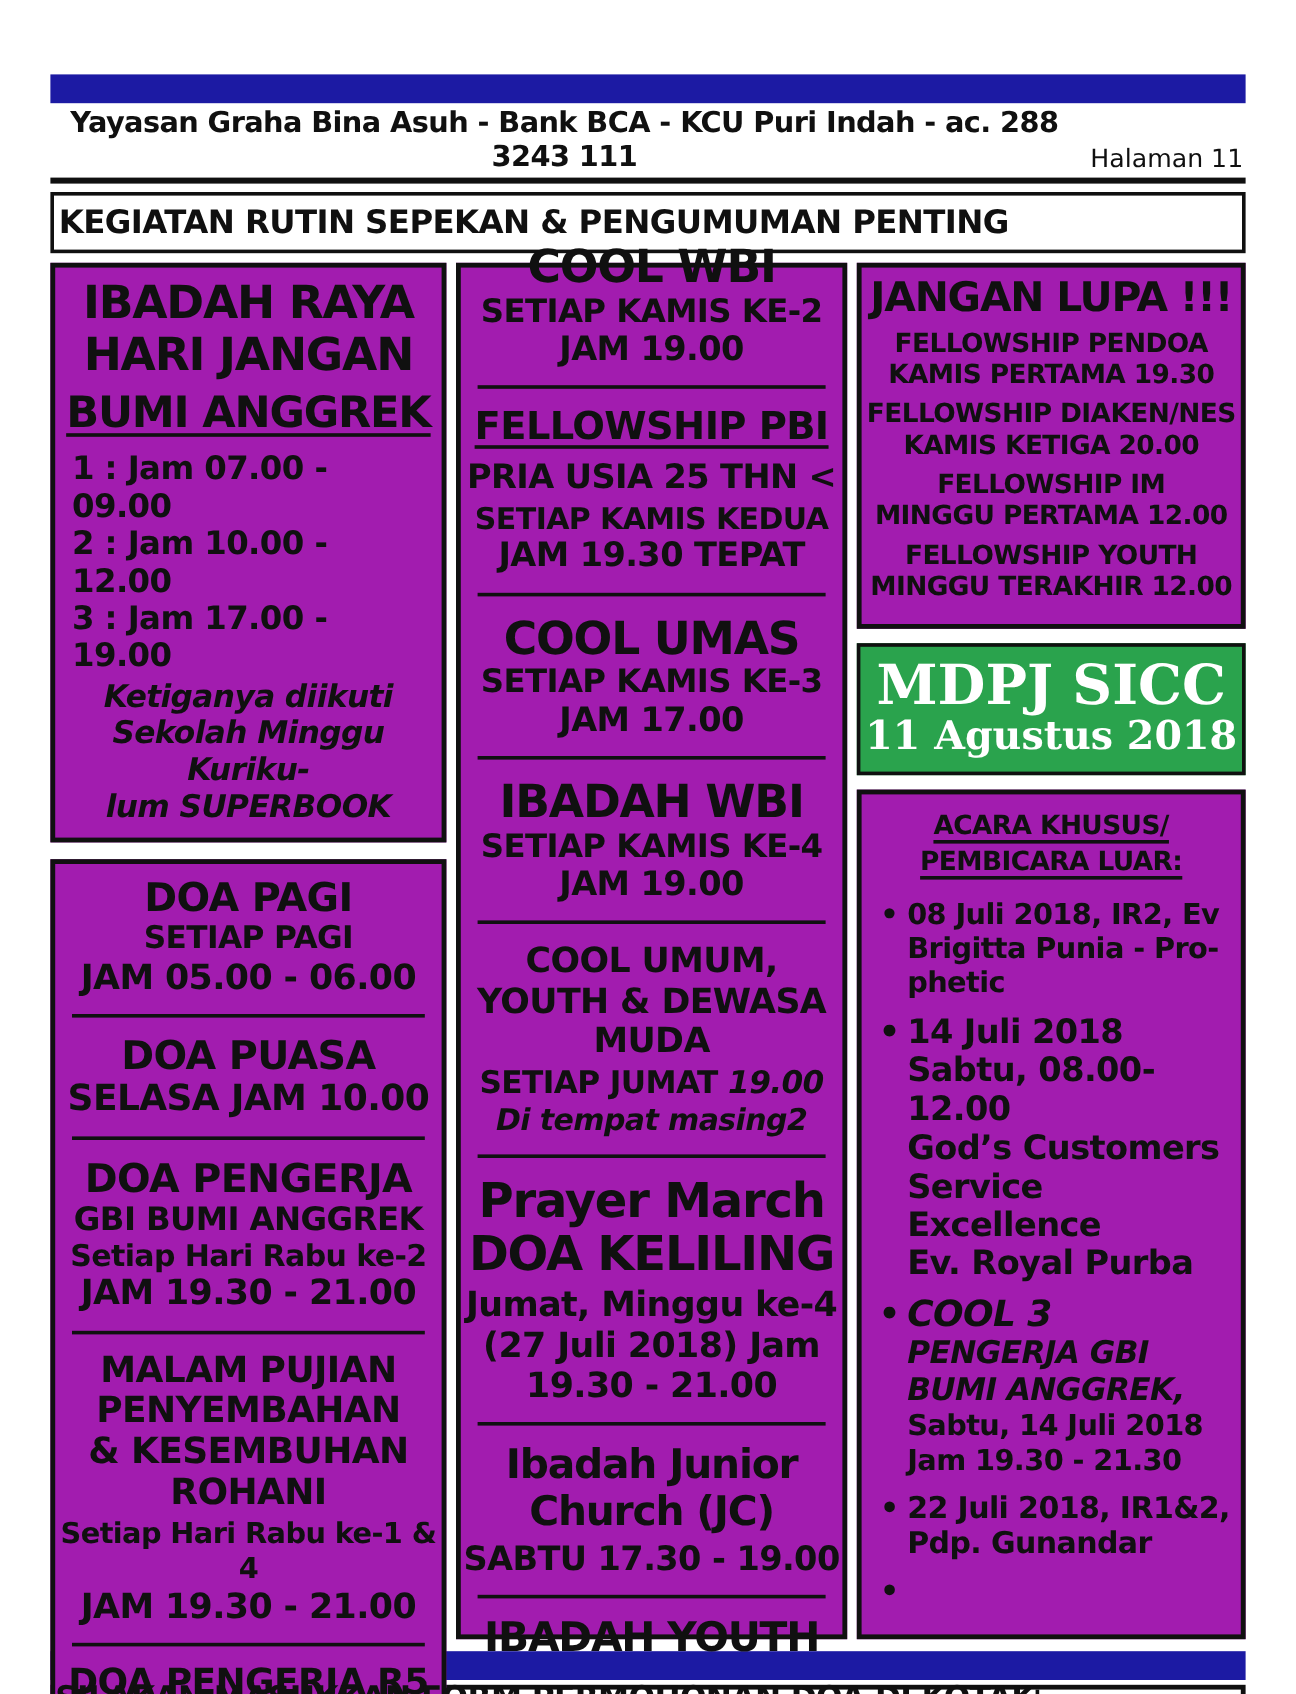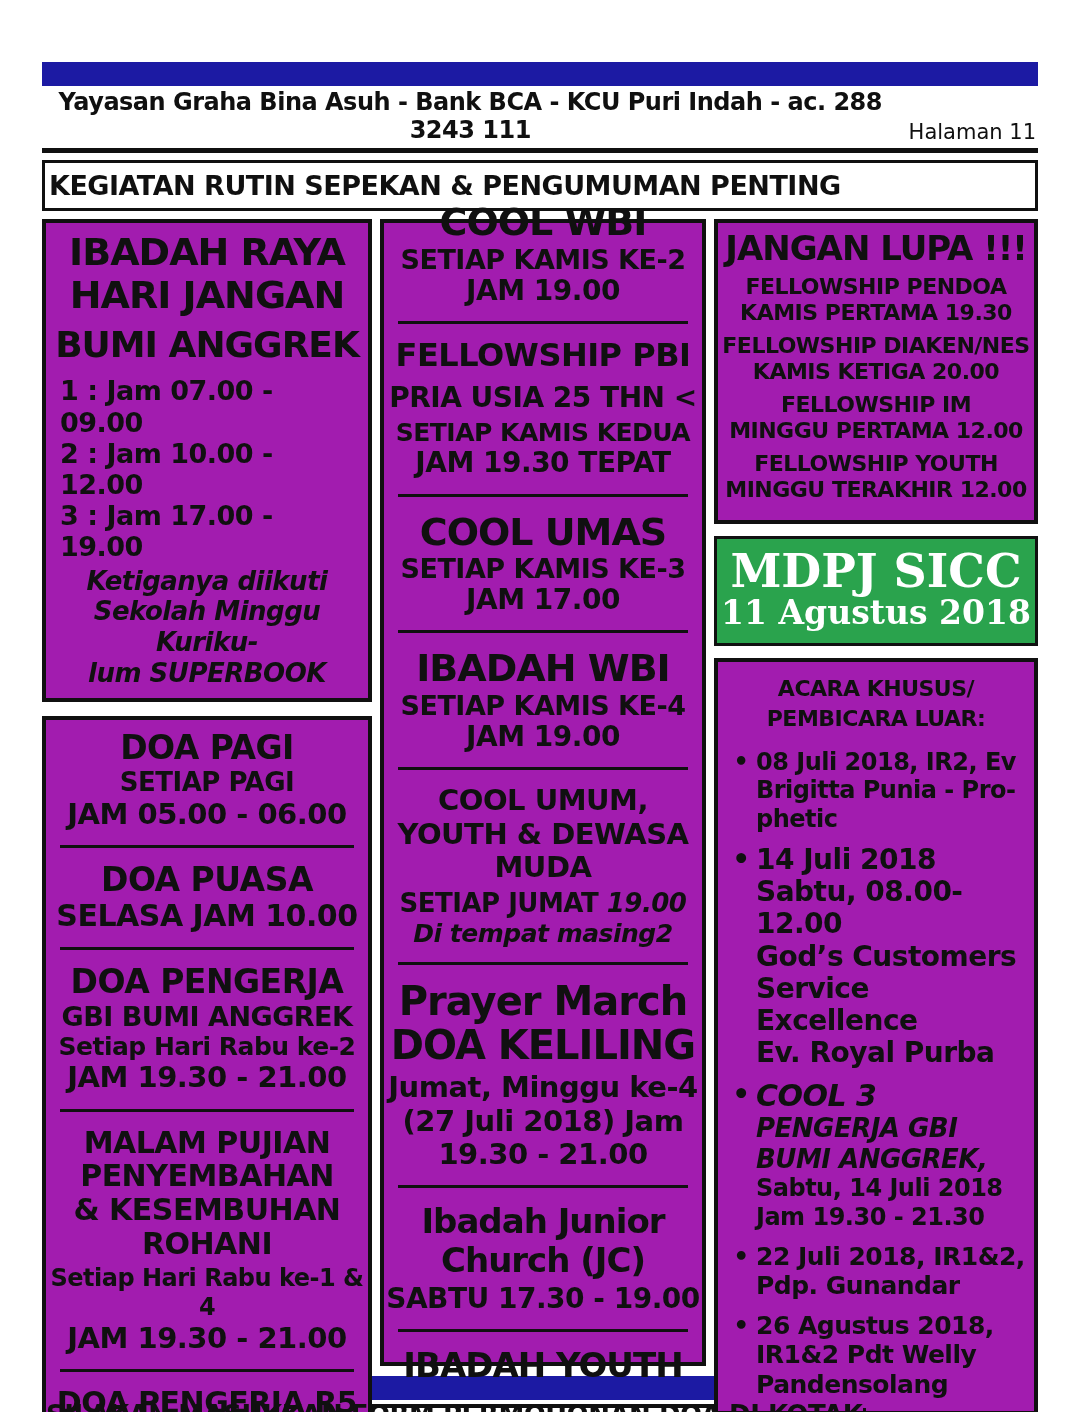--- a/index.html
+++ b/index.html
@@ -27,21 +27,21 @@
   .columns{display:flex;gap:8px;margin-top:8px;height:1147px;}
   .col{display:flex;flex-direction:column;box-sizing:border-box;}
   .col-left{width:332px;}
   .col-mid{width:328px;}
   .col-right{width:326px;}
   .box{border:4px solid #101010;box-sizing:border-box;background:#a21caf;text-align:center;}
   .boxa{padding:8px 6px 10px 6px;}
   .boxb{flex:1;margin-top:14px;display:flex;flex-direction:column;justify-content:space-evenly;padding:4px 0;}
   .midbox{height:100%;display:flex;flex-direction:column;justify-content:center;padding:4px 0;}
   .sep{border-top:3px solid #101010;margin:8px 14px;}
-  .u{text-decoration-thickness:3px;text-underline-offset:5px;}
+  .u{text-decoration:underline;text-decoration-thickness:3px;text-underline-offset:5px;}
   .i{font-style:italic;}
   .t40{font-size:40px;line-height:1.1;letter-spacing:-1px;}
   .t38{font-size:38px;line-height:1.12;letter-spacing:-1px;}
   .t36{font-size:36px;line-height:1.15;letter-spacing:-1px;}
   .t34{font-size:34px;line-height:1.12;letter-spacing:-1px;}
   .t33{font-size:33px;line-height:1.12;}
   .t32{font-size:32px;line-height:1.12;}
   .t30{font-size:30px;line-height:1.12;}
   .t29{font-size:29px;line-height:1.15;}
   .t28{font-size:28px;line-height:1.15;}
@@ -253,25 +253,20 @@
           </div>
           <div class="bullet">
             <div class="dot t25">•</div>
             <div class="btext">
               <div class="t25">22 Juli 2018, IR1&amp;2,</div>
               <div class="t25">Pdp. Gunandar</div>
             </div>
           </div>
           <div class="bullet">
             <div class="dot t25">•</div>
-            <div class="btext">
-              <div class="t25">26 Agustus 2018,</div>
-              <div class="t25">IR1&amp;2 Pdt Welly</div>
-              <div class="t25">Pandensolang</div>
-            </div>
           </div>
         </div>
       </section>
     </div>
 
   </div>
 
   <div class="accent-bar bottom-accent"></div>
 
   <div class="footer-box">

